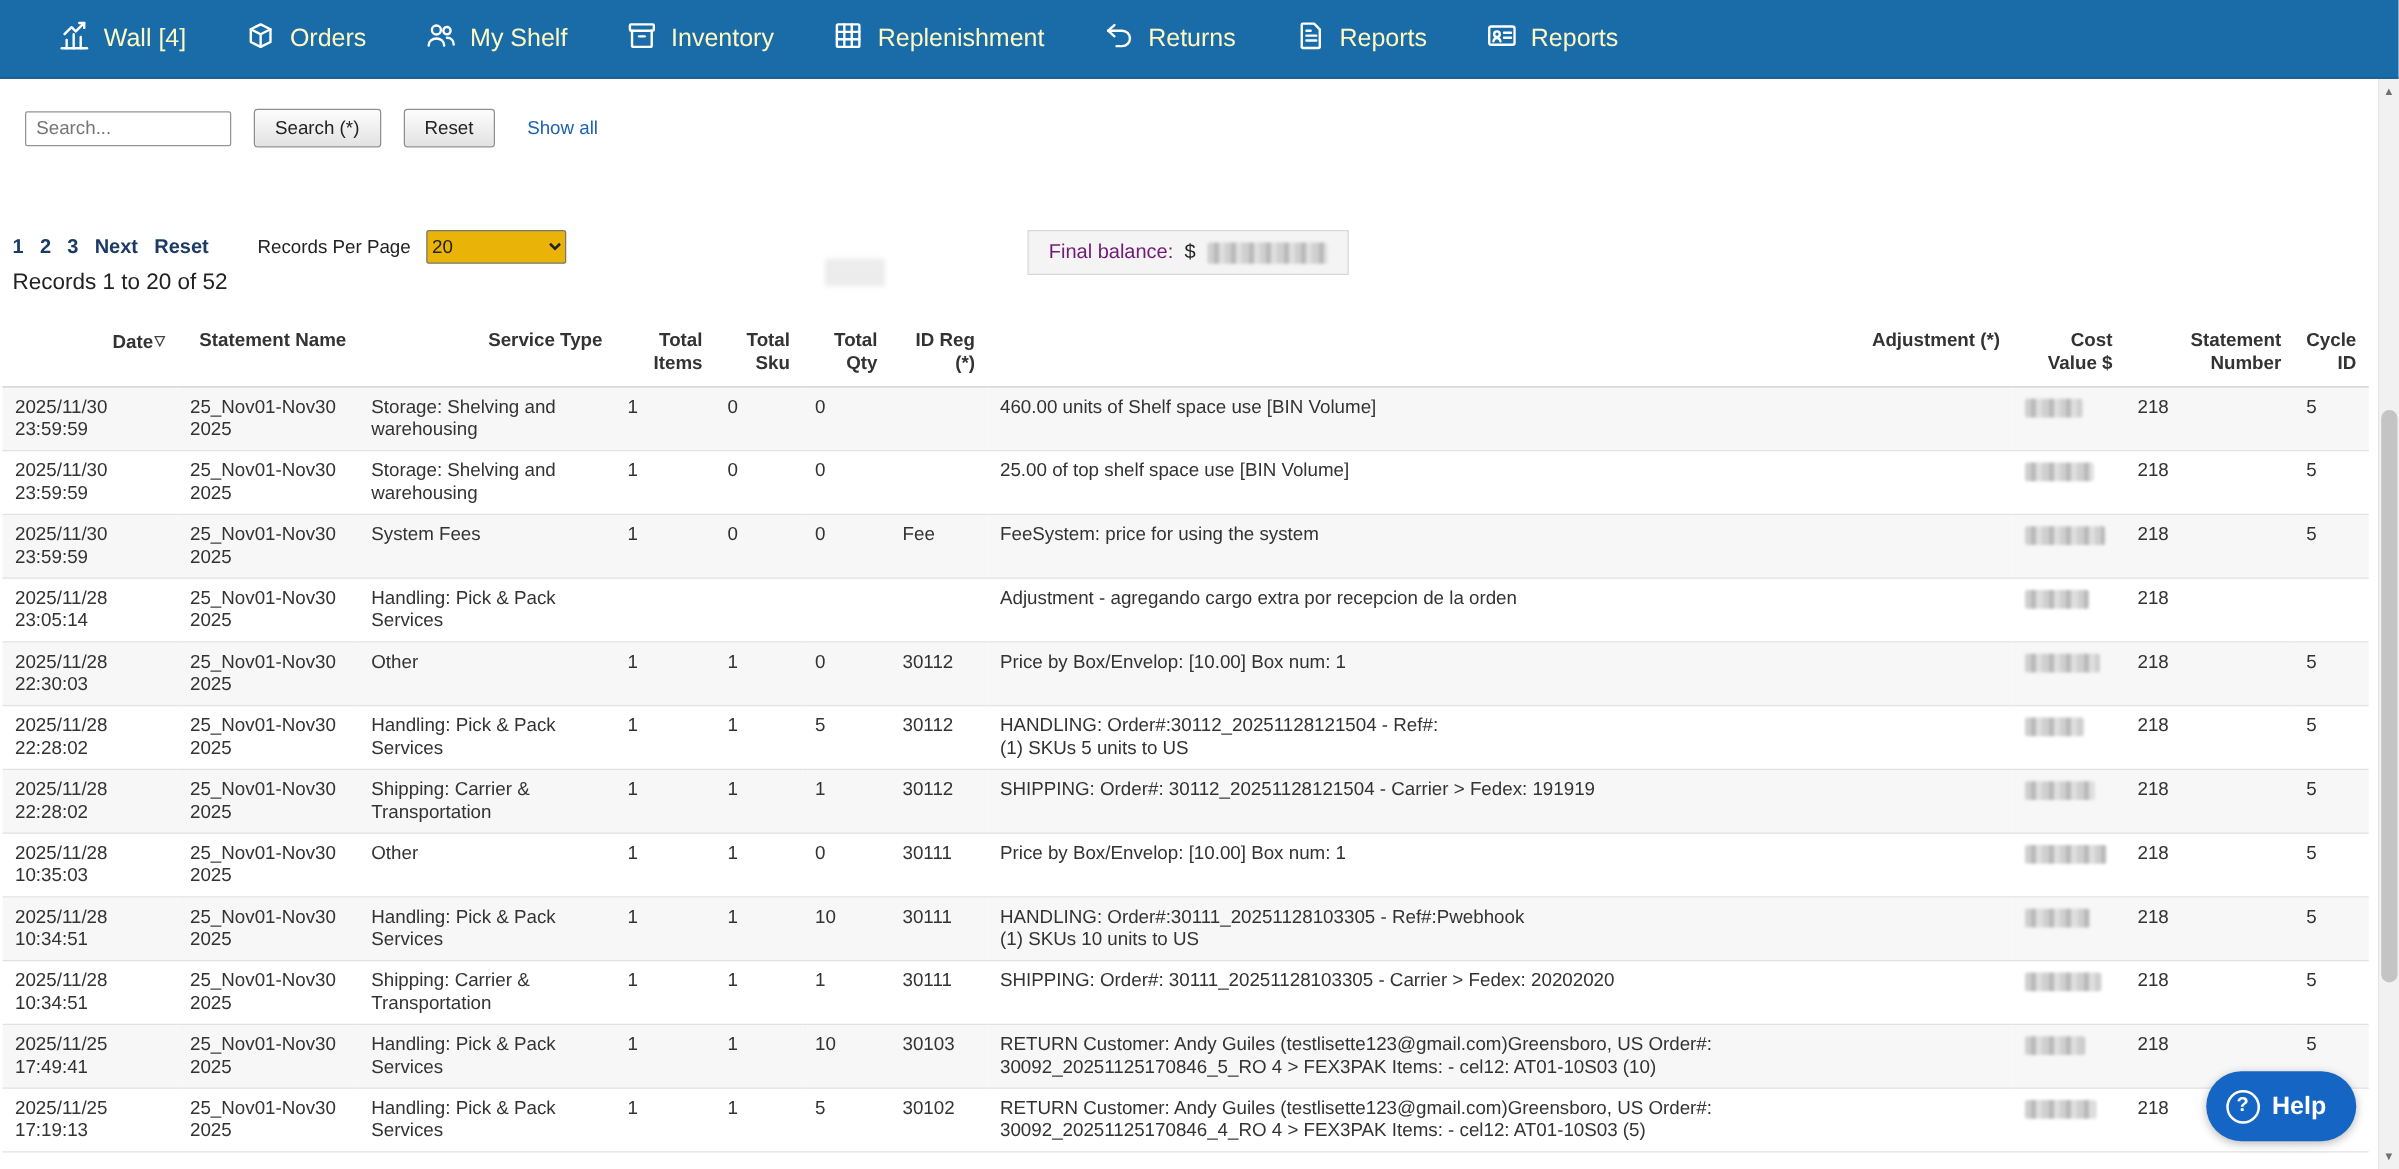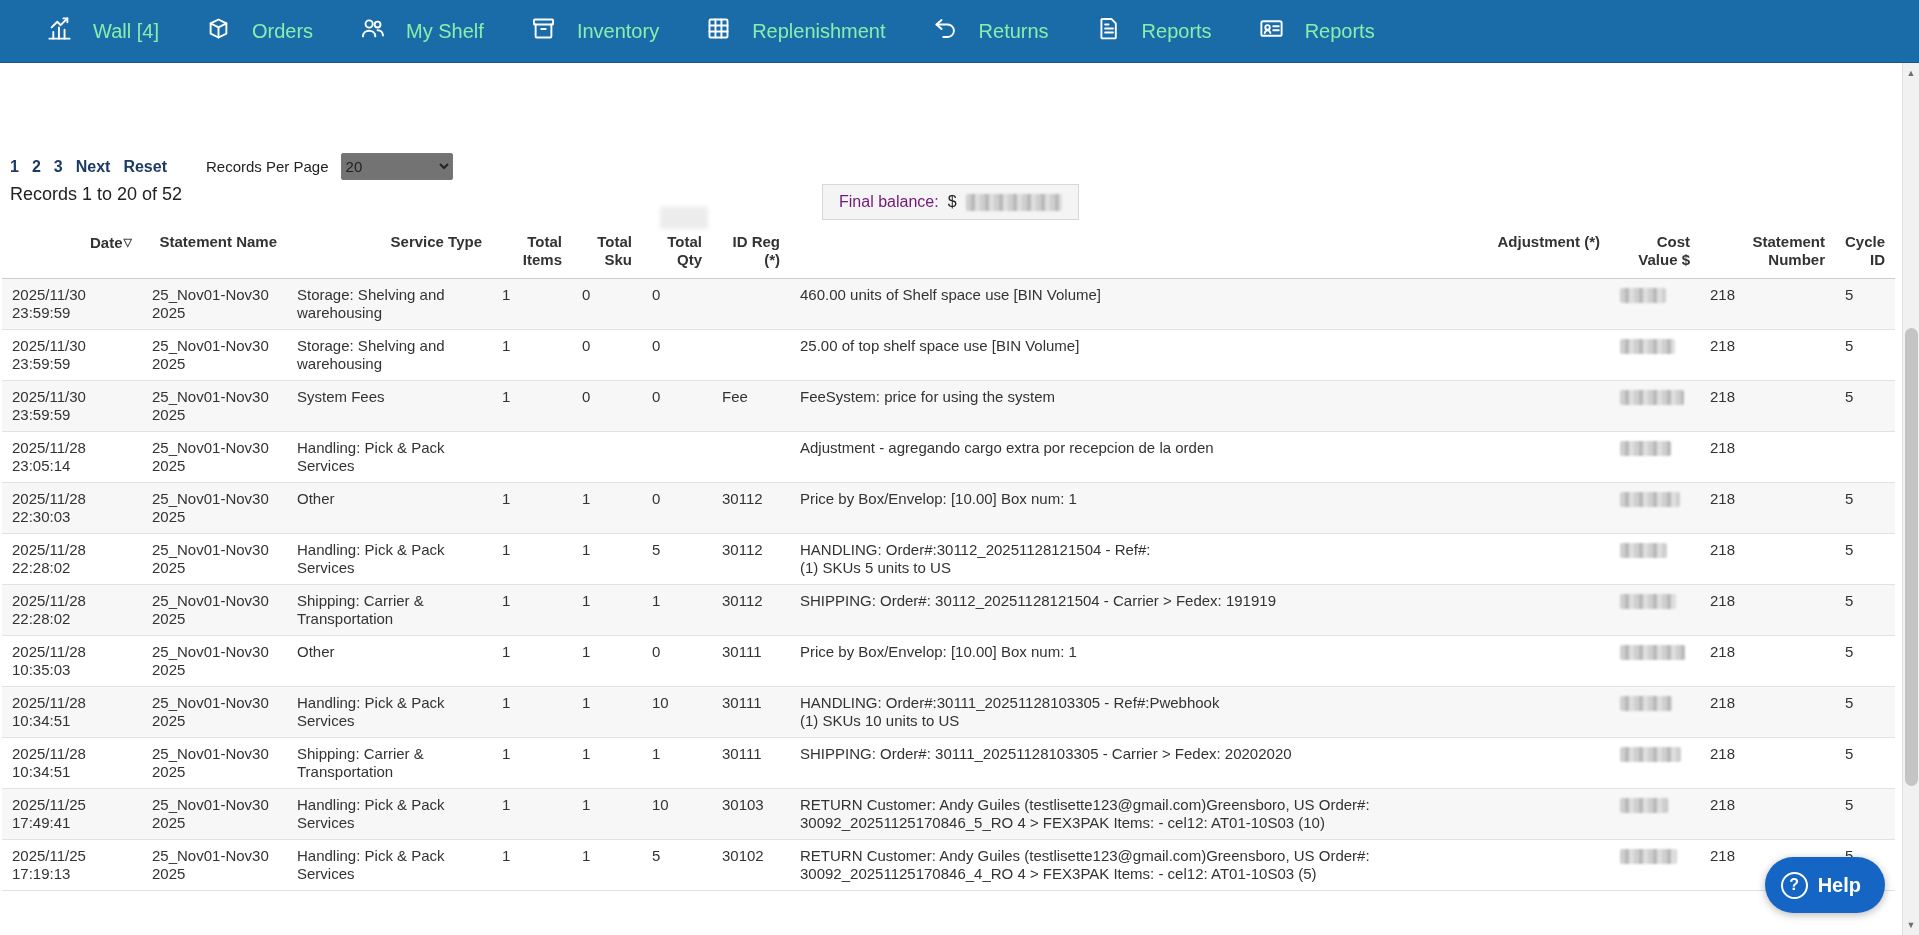--- a/index.html
+++ b/index.html
@@ -17,22 +17,22 @@
     background: #1a6ca8;
     border-bottom: 1px solid #14568a;
     display: flex;
     align-items: center;
     gap: 46px;
     padding: 0 20px 0 46px;
   }
   .nav-item {
     display: flex;
     align-items: center;
-    gap: 20px;
-    color: #86efac;
+    gap: 10px;
+    color: #fef9c3;
     font-size: 20px;
     cursor: pointer;
     white-space: nowrap;
   }
   .nav-item svg {
     width: 27px; height: 27px;
     stroke: #ffffff; fill: none;
     stroke-width: 1.7;
     stroke-linecap: round;
     stroke-linejoin: round;
@@ -99,21 +99,21 @@
     font-weight: bold; color: #1b3a66;
     font-size: 16px; margin-right: 13px;
     text-decoration: none; cursor: pointer;
   }
   .rpp-label { margin: 0 12px 0 26px; font-size: 15px; color: #222; }
   .rpp-select {
     width: 112px; height: 27px;
     font-size: 15px; color: #222;
     font-family: "Liberation Sans", sans-serif;
     border: 1px solid #767676; border-radius: 2px;
-    background: #737373;
+    background: #eab308;
   }
   .records-summary { margin: 4px 0 0 10px; font-size: 18px; color: #222; }
 
   
   table.grid {
     border-collapse: collapse;
     table-layout: fixed;
     width: 1893px;
     margin: 18px 0 0 2px;
   }
@@ -243,20 +243,26 @@
           <rect x="3" y="5.5" width="18" height="13" rx="1.5"></rect>
           <circle cx="8.5" cy="11" r="2"></circle>
           <path d="M6 16c.4-1.5 1.4-2.3 2.5-2.3S10.6 14.5 11 16"></path>
           <path d="M13.5 10h5M13.5 13.5h5"></path>
         </svg></span>
     <span>Reports</span>
   </div>
 </nav>
 
 <div class="toolbar">
+  <div class="search-row">
+    <input class="search-input" type="text" placeholder="Search..." style="">
+    <button class="btn">Search (*)</button>
+    <button class="btn">Reset</button>
+    <a class="link show-all">Show all</a>
+  </div>
 </div>
 
 <div class="redact-fragment"></div>
 <div class="balance-box">
   <span class="balance-label">Final balance:</span>
   <span class="balance-currency">$</span>
   <span class="redact balance-value"></span>
 </div>
 
 <div class="pager-row">

